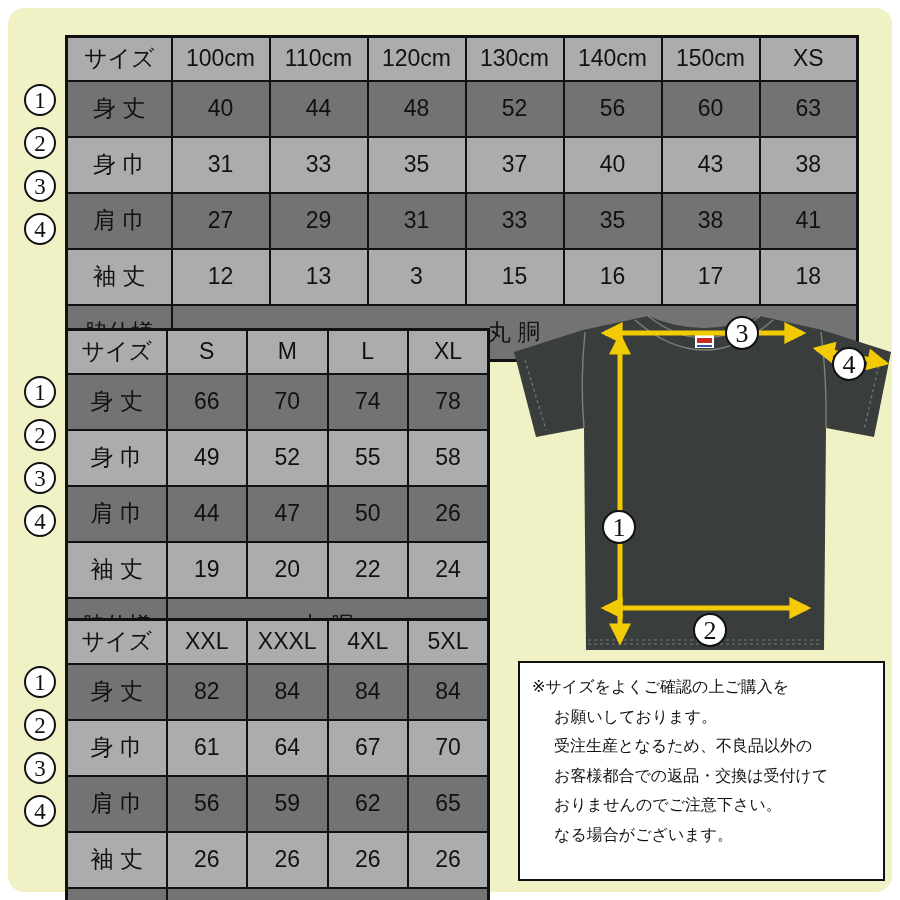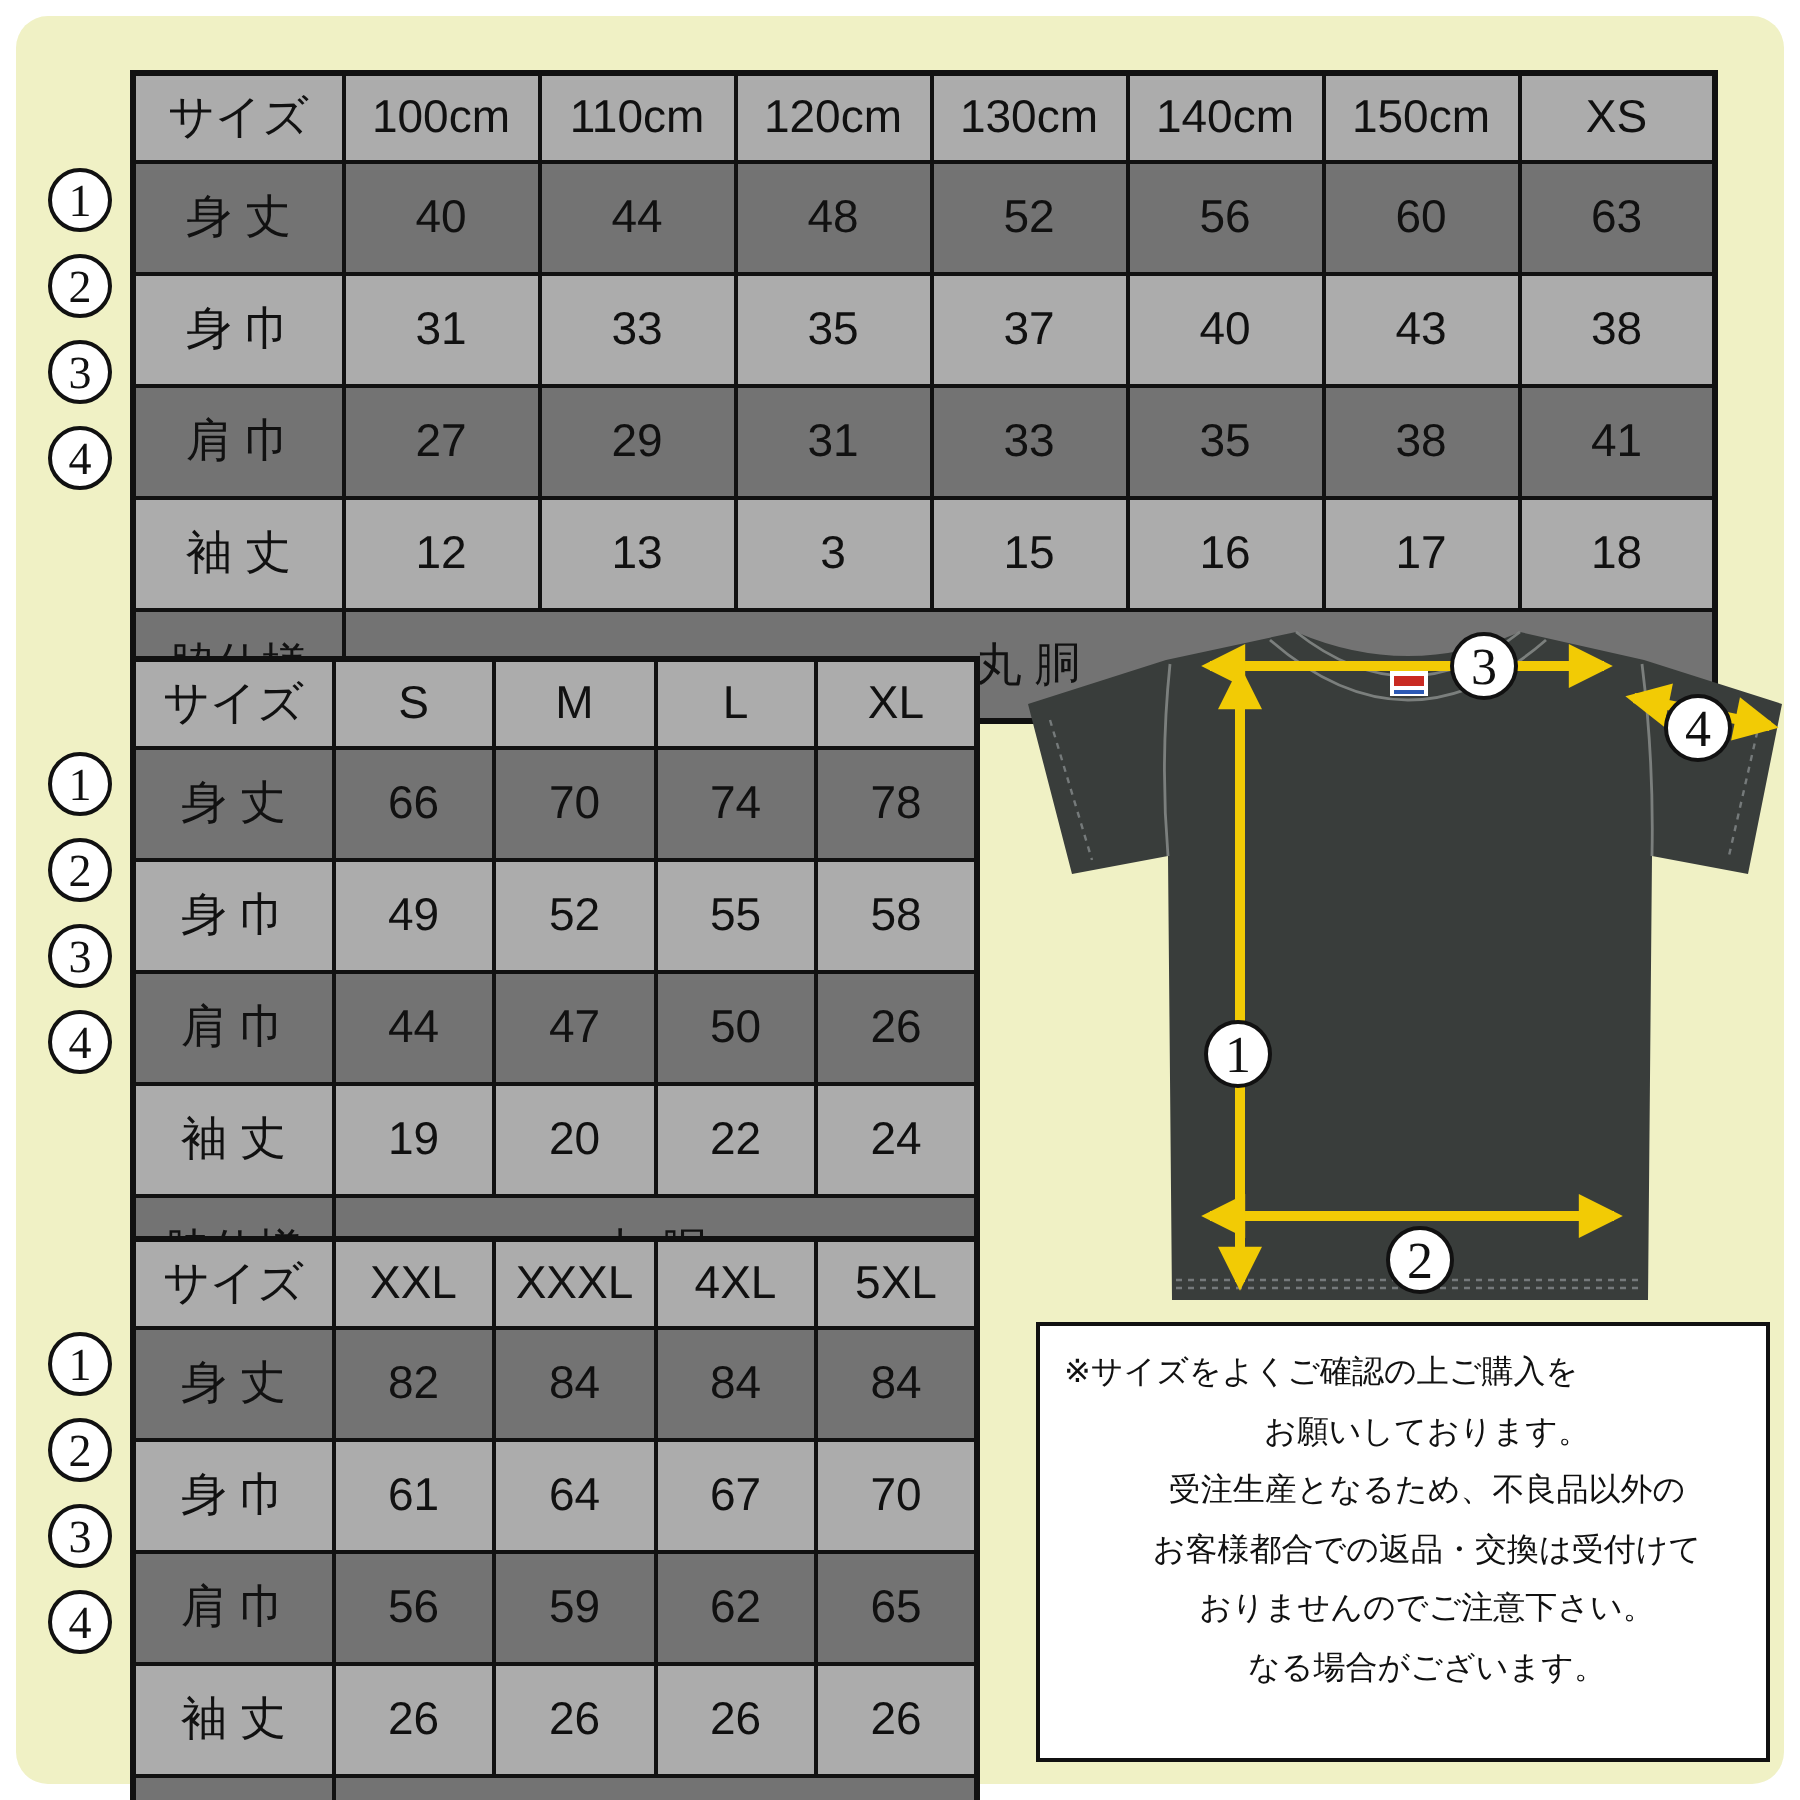--- a/index.html
+++ b/index.html
@@ -33,21 +33,21 @@
     font-family:"Liberation Serif","DejaVu Serif",serif;font-size:23px;
     display:flex;align-items:center;justify-content:center;line-height:1;
   }
   
   .note{
     position:absolute;left:518px;top:661px;width:367px;height:220px;
     background:#fff;border:2px solid #111;box-sizing:border-box;
     padding:9px 10px 0 12px;
   }
   .nline{font-size:16px;line-height:29.5px;white-space:nowrap;}
-  .nline.ind{padding-left:22px;text-align:center;}
+  .nline.ind{padding-left:22px;}
   
   .tee{position:absolute;left:505px;top:308px;}
   .tee text{
     font-family:"Liberation Serif","DejaVu Serif",serif;font-size:26px;
   }
 </style>
 </head>
 <body>
 
 <div class="panel"></div>

